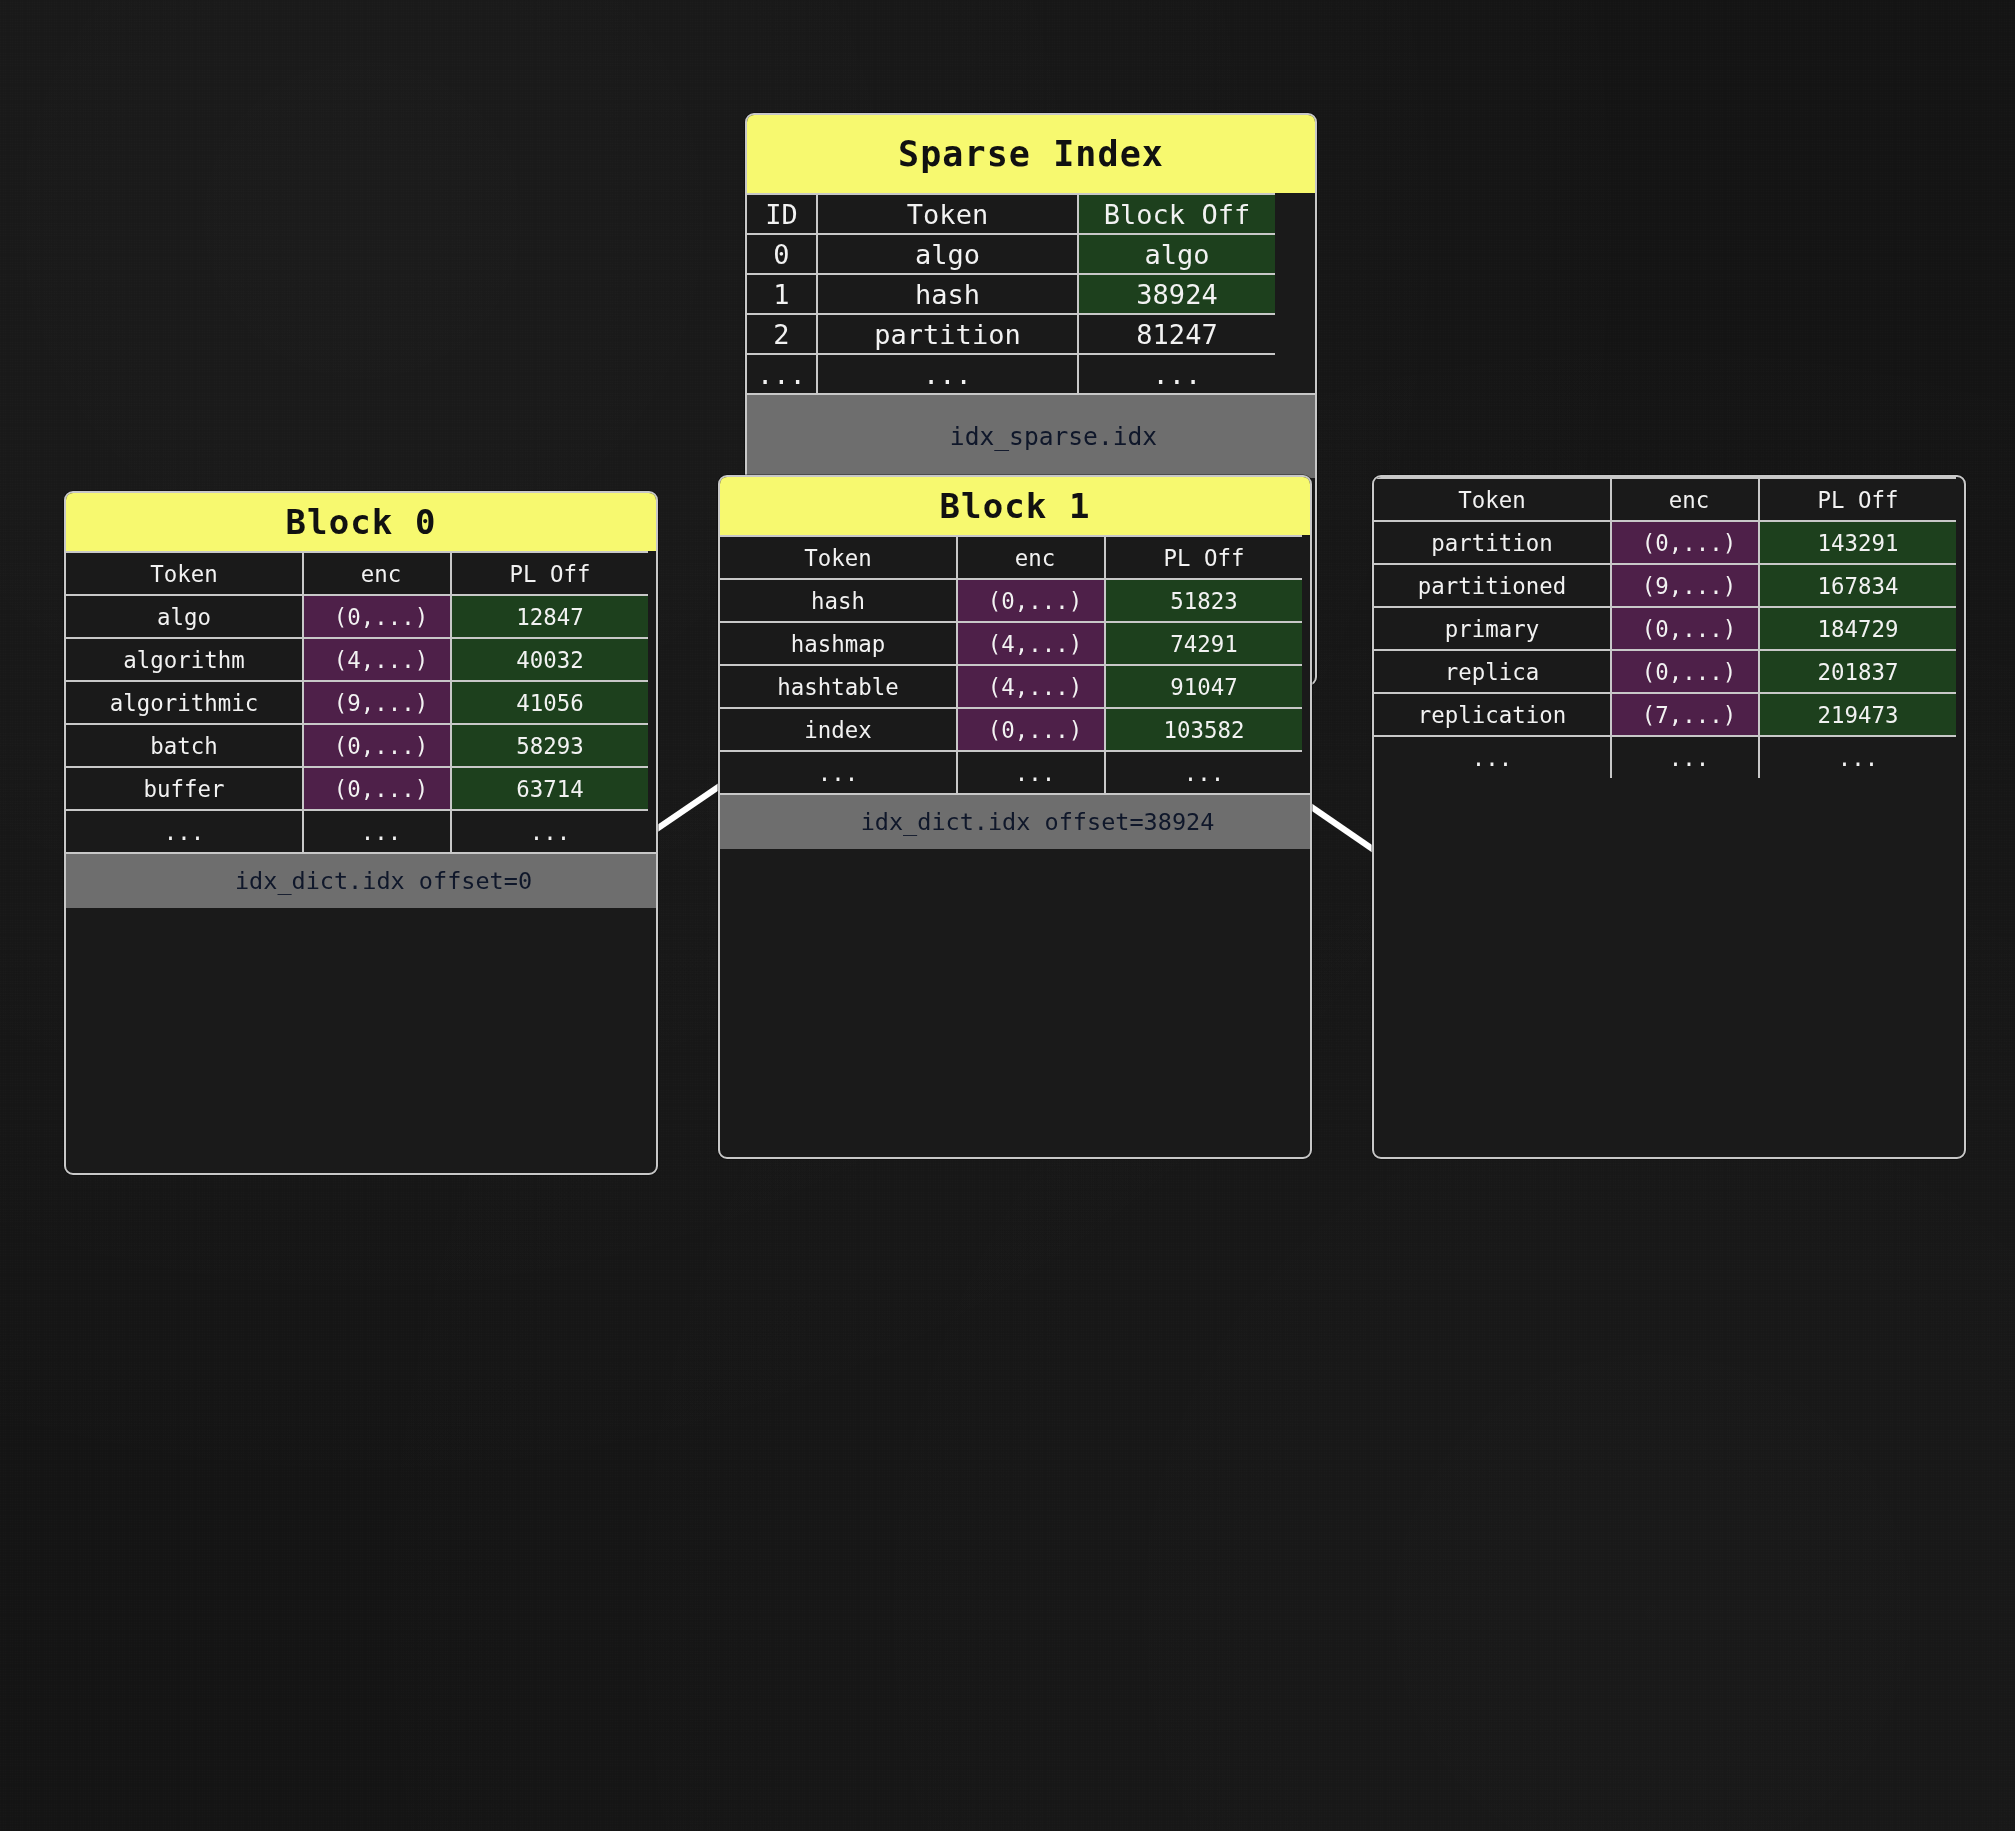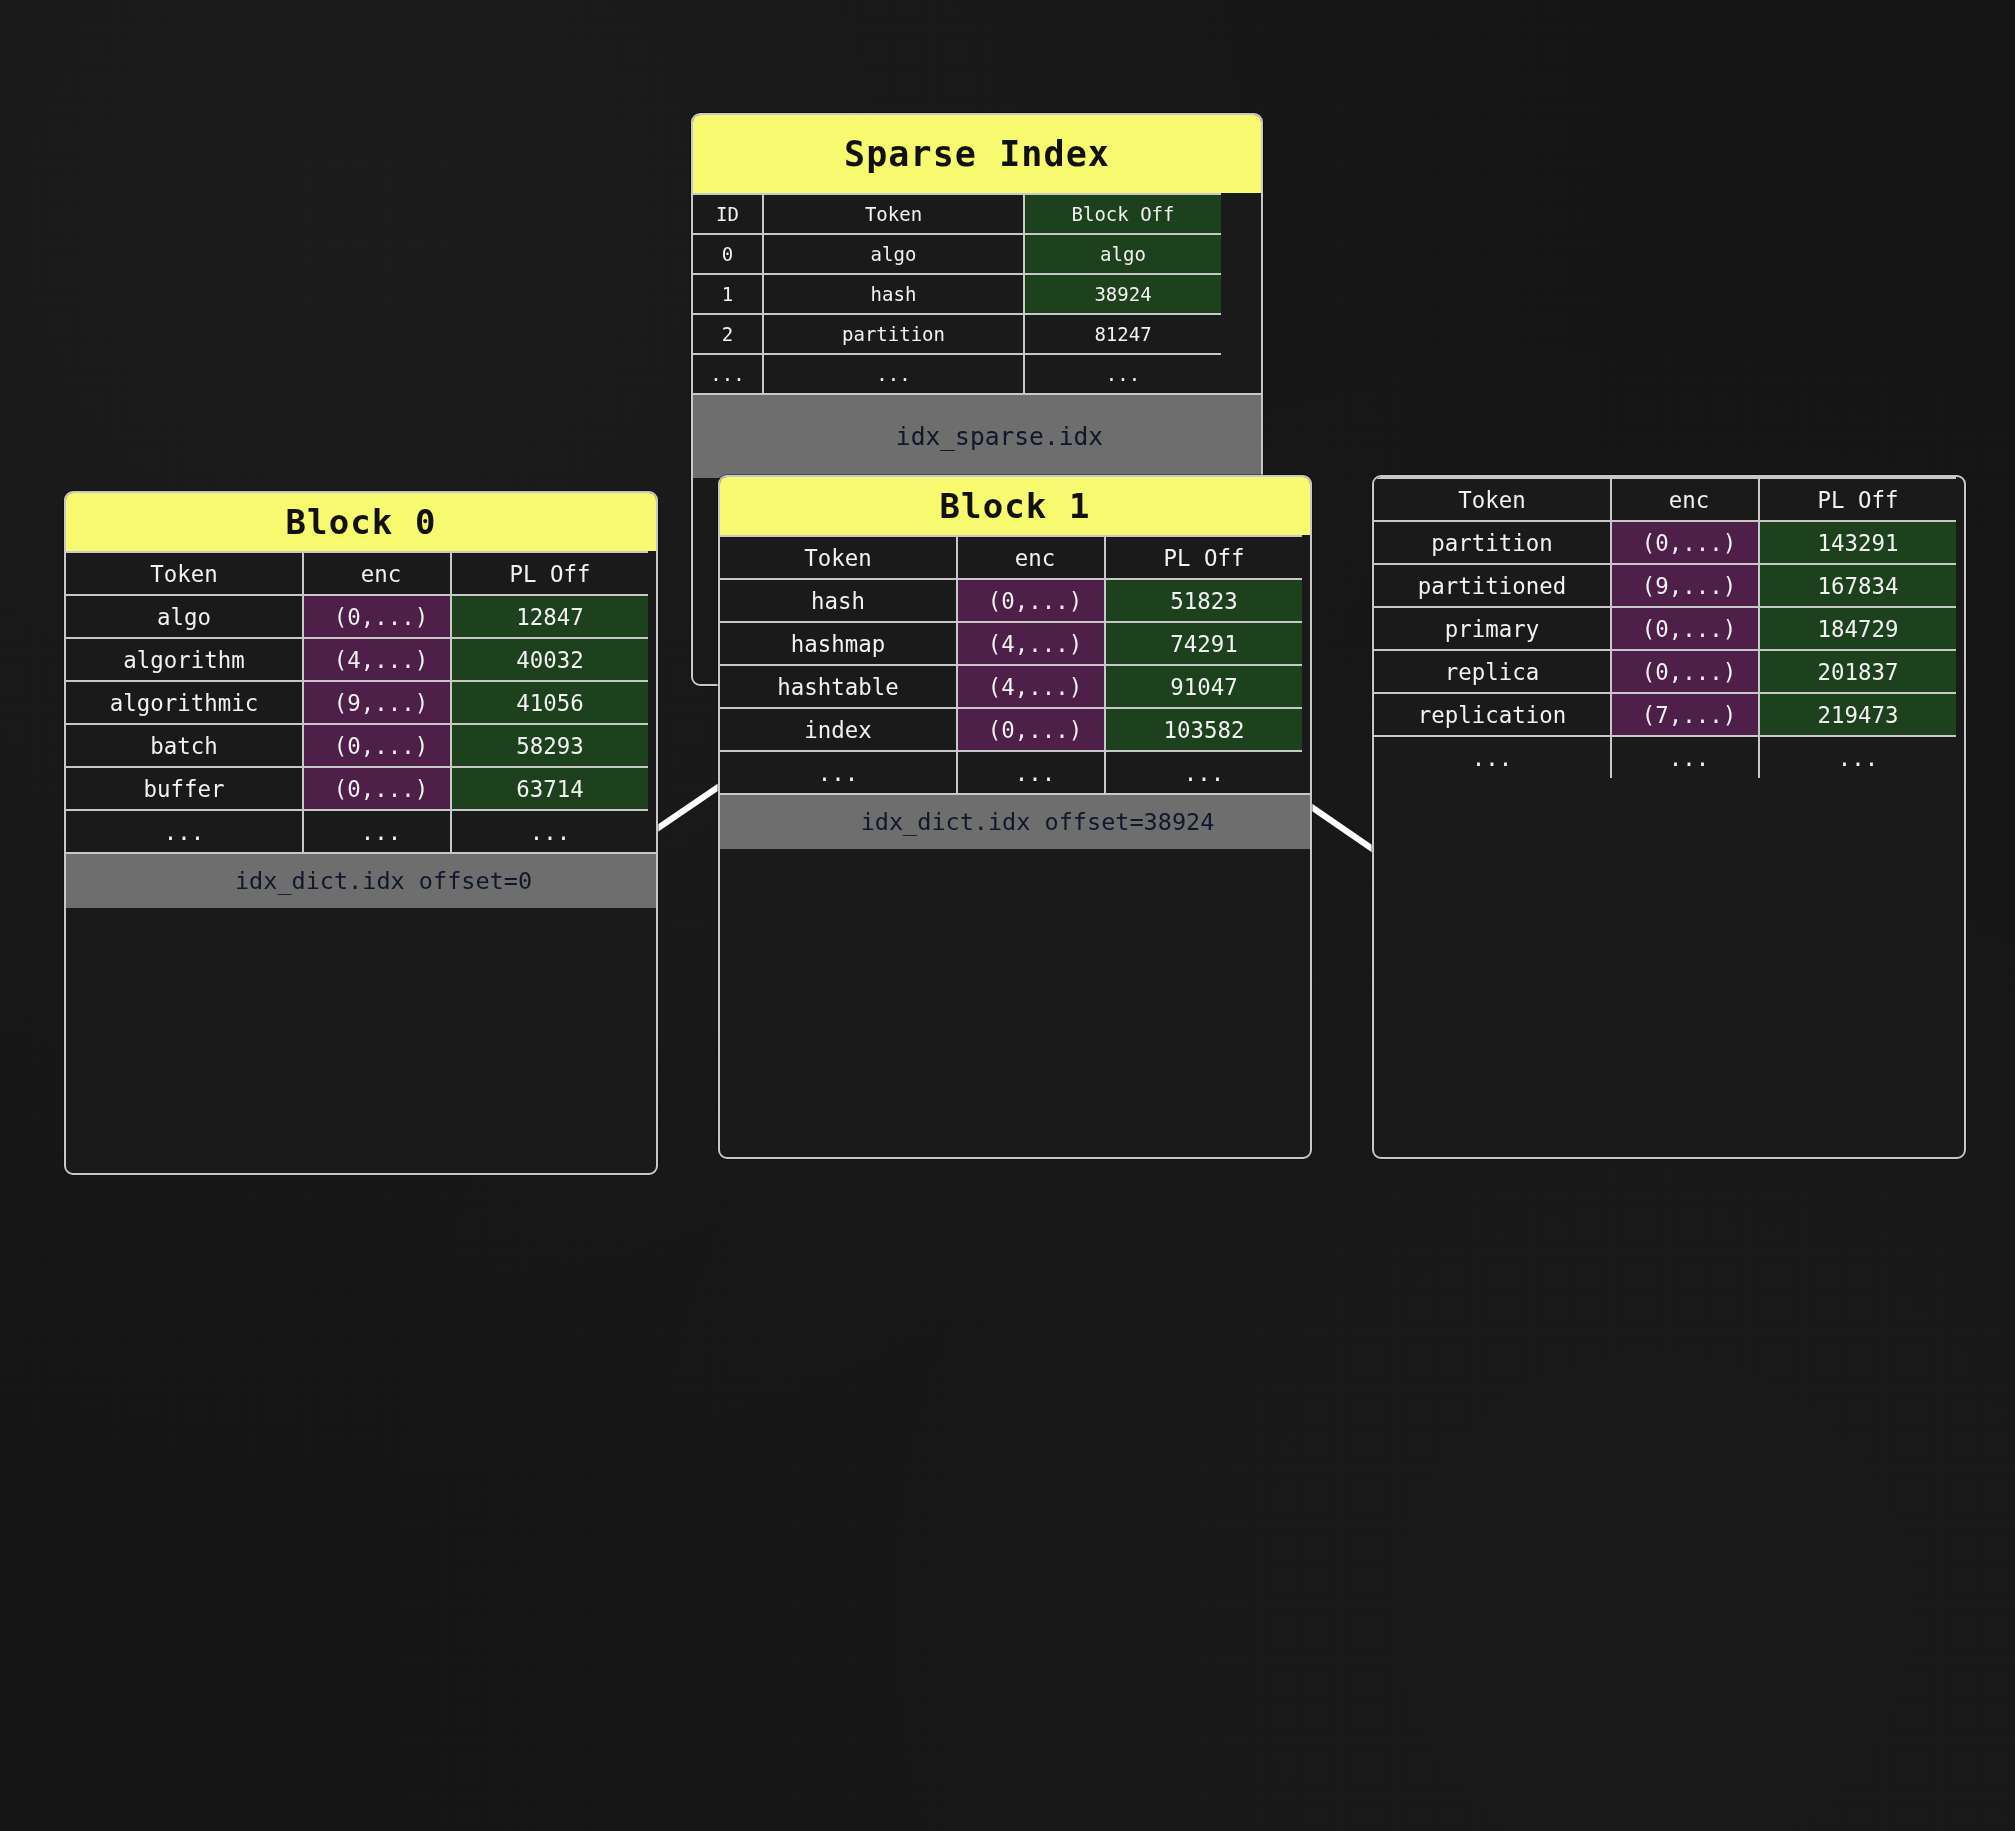--- a/index.html
+++ b/index.html
@@ -76,27 +76,27 @@
     justify-content: center;
     background: #6e6e6e;
     color: #0f172a;
     border-top: 2.2px solid #c8c8c8;
     white-space: nowrap;
     padding-left: 45px;
   }
 
   
   #sparse-card {
-    left: 691px;
+    left: 745px;
     top: 113px;
     width: 572px;
     height: 573px;
   }
   #sparse-card .card-title { height: 78px; line-height: 78px; font-size: 35px; }
-  #sparse-card .tcell { height: 40px; font-size: 19px; }
+  #sparse-card .tcell { height: 40px; font-size: 27px; }
   #sparse-card .tcell.c0 { width: 71px; }
   #sparse-card .tcell.c1 { width: 261px; }
   #sparse-card .tcell.c2 { width: 196px; }
   #sparse-card .card-footer { height: 83px; font-size: 24.6px; }
 
   
   .block-card {
     top: 475px;
     width: 594px;
     height: 684px;

